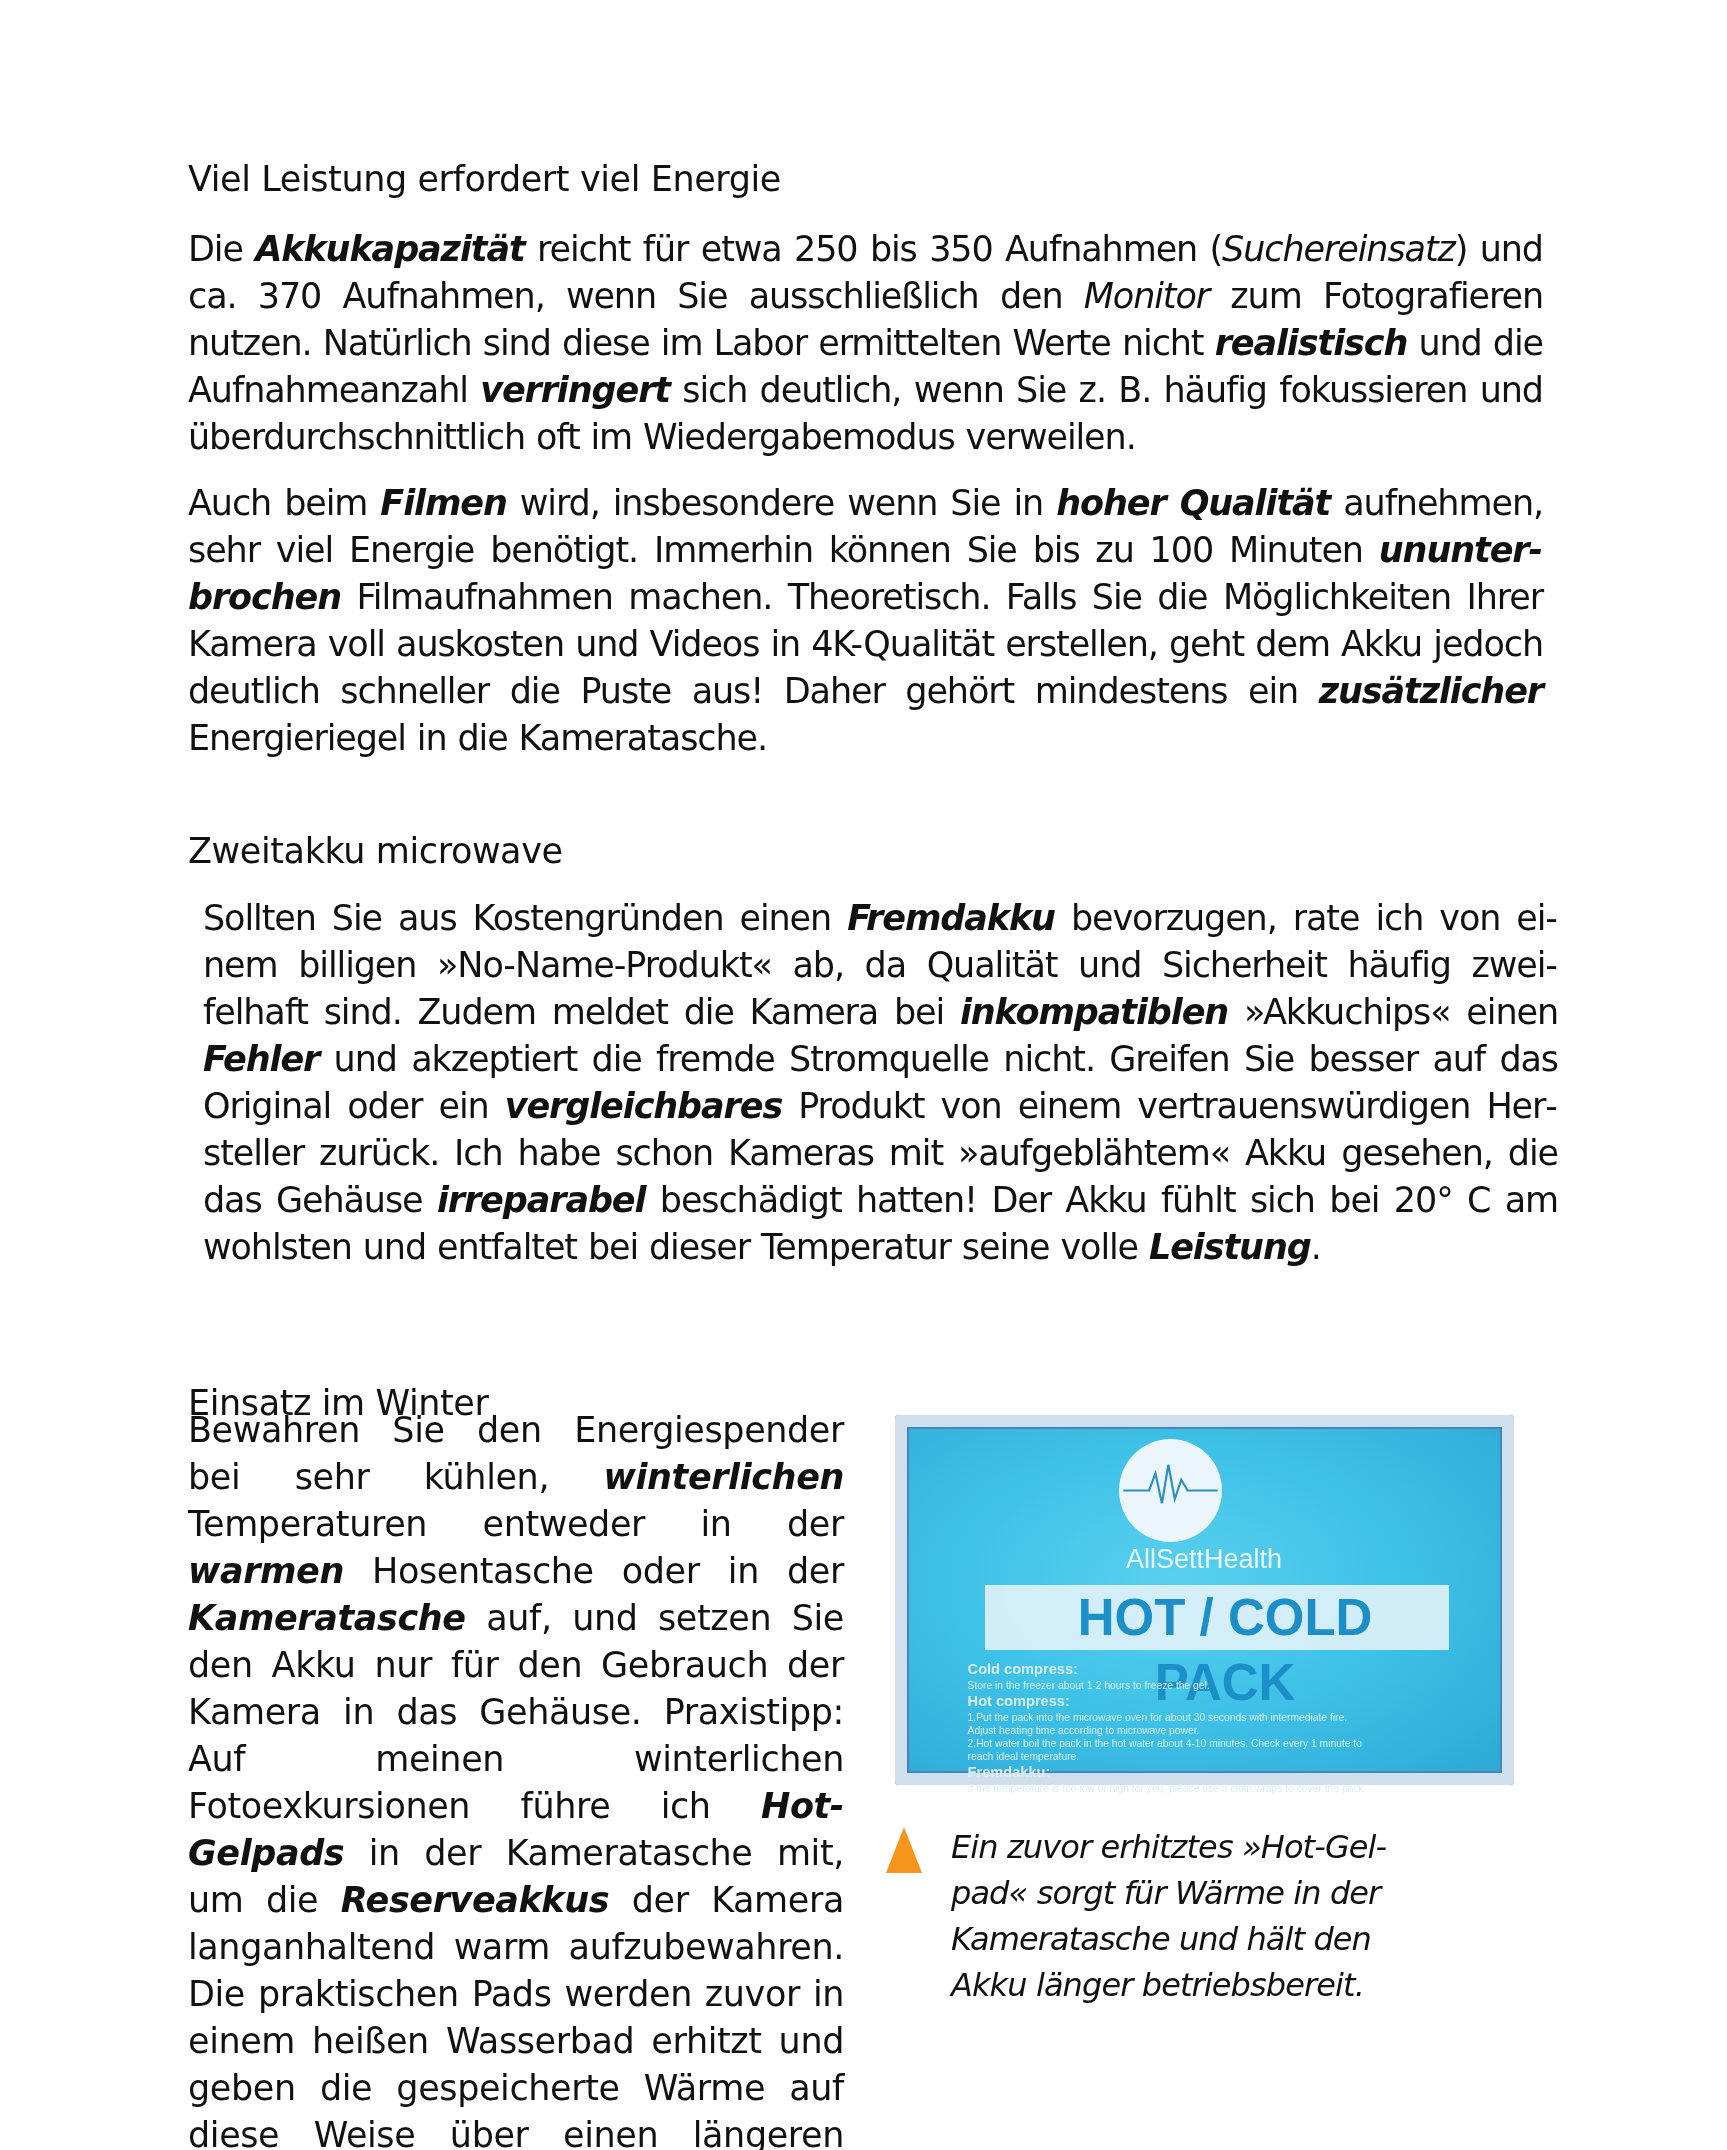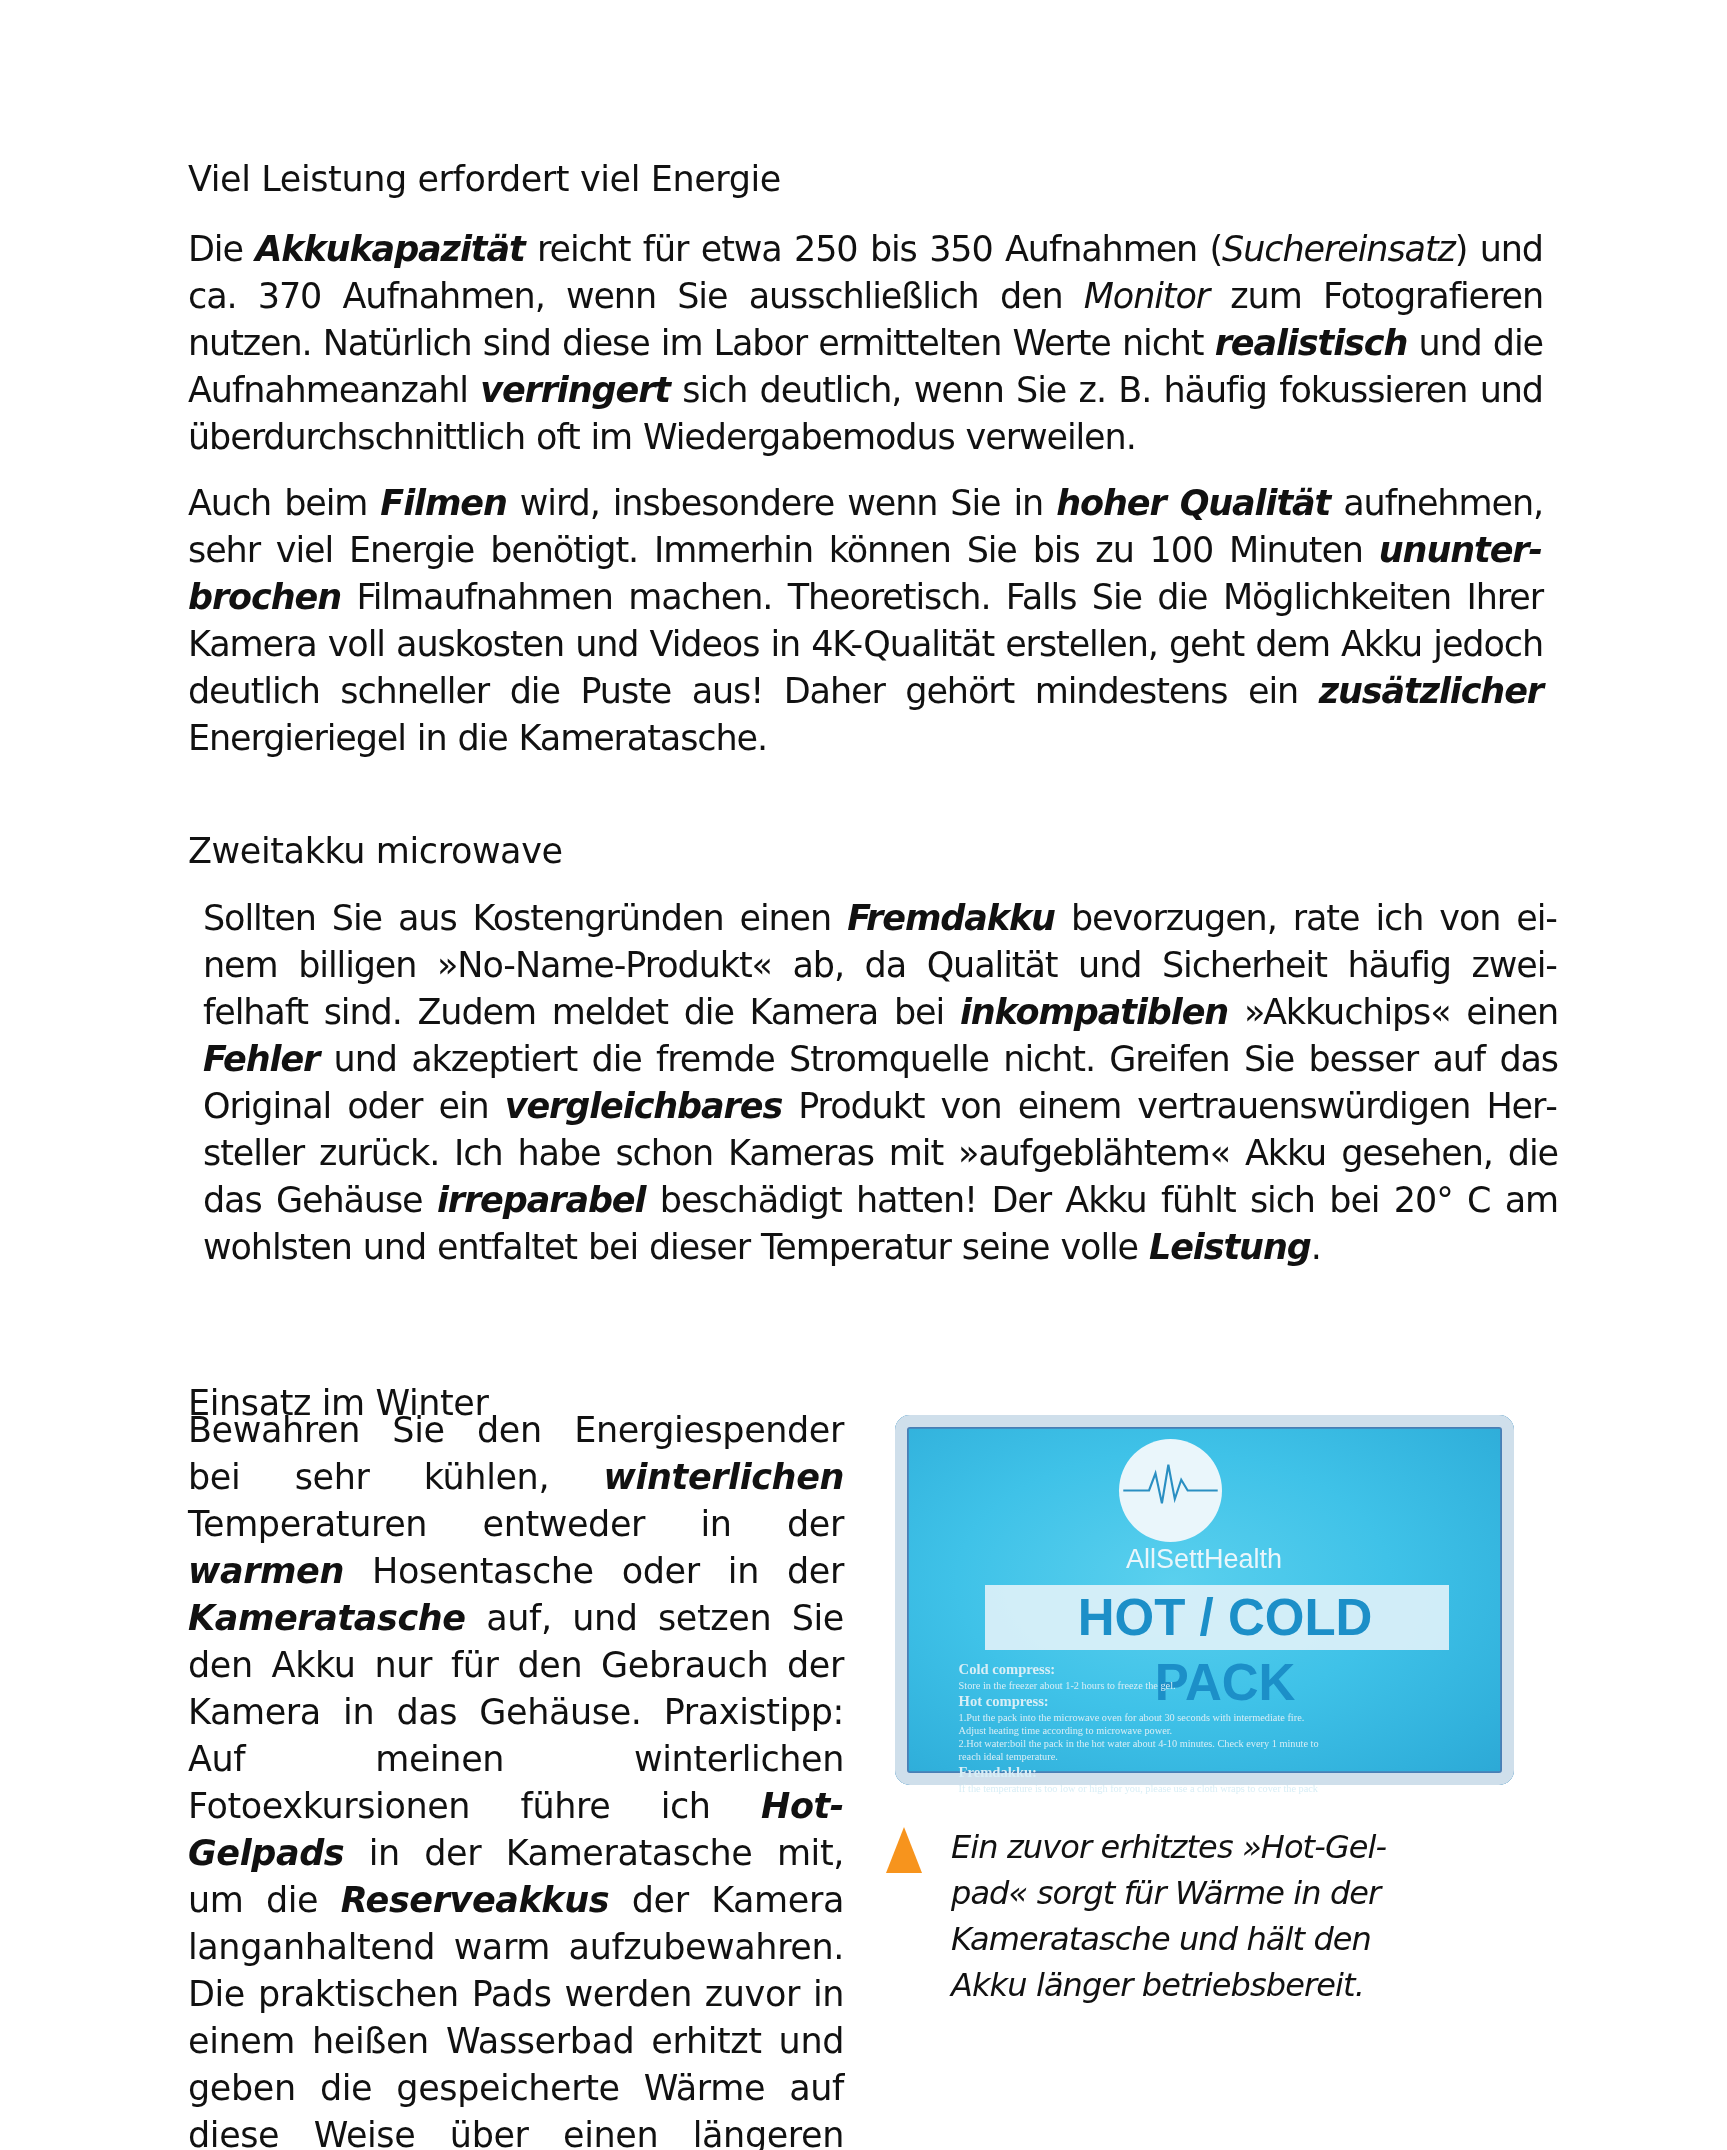--- a/index.html
+++ b/index.html
@@ -12,32 +12,32 @@
   i { font-style: italic; }
   #h1 { position: absolute; top: 158px; }
   #p1 { position: absolute; top: 226px; width: 1355px; }
   #p2 { position: absolute; top: 480px; width: 1355px; }
   #h2 { position: absolute; top: 830px; }
   #p3 { position: absolute; top: 895px; width: 1355px; margin-left: 15px; }
   #h3 { position: absolute; top: 1340px; margin-top: 42px; }
   #p4 { position: absolute; top: 1407px; width: 656px; letter-spacing: -0.4px; }
   .figure { position: absolute; left: 886px; top: 1415px; width: 637px; height: 370px; }
   .pack { position: absolute; left: 8.6px; top: 0; width: 619px; height: 370px;
-          border-radius: 15px;
+          border-radius: 4px;
           background: radial-gradient(ellipse at 45% 45%, #5ad0ee 0%, #3fc2e8 45%, #31b1dc 80%, #2ba6d4 100%);
           box-shadow: inset 0 0 0 12px rgba(230,240,245,0.85), inset 0 0 0 13.8px #4a7fb5; }
   .pack-logo { position: absolute; left: 224px; top: 24px; width: 103px; height: 103px; border-radius: 50%;
                background: #eaf6fb; }
   .pack-brand { position: absolute; left: 0; right: 0; top: 129px; text-align: center; color: #eaf6fb;
                 font-size: 27px; font-family: "Liberation Sans", sans-serif; }
   .pack-banner { position: absolute; left: 90px; top: 170px; width: 447px; height: 65px; background: rgba(225,242,250,0.9);
                  color: #1c8fc8; font-weight: bold; font-size: 51px; text-align: center; line-height: 65px;
                  font-family: "Liberation Sans", sans-serif; padding-left: 17px; }
-  .pack-text { position: absolute; left: 64px; top: 245px; width: 486px; color: #d8eef6;
-               font-family: Liberation Serif, serif; font-size: 10.3px; line-height: 13px; }
+  .pack-text { position: absolute; left: 73px; top: 245px; width: 486px; color: #d8eef6;
+               font-family: Liberation Sans, sans-serif; font-size: 10.3px; line-height: 13px; }
   .pack-text .hd { font-weight: bold; font-size: 14.6px; line-height: 19px; }
   .caption { position: absolute; left: 886px; top: 1824px; width: 594px; }
   .tri { position: absolute; left: 0; top: 3.4px; width: 0; height: 0;
          border-left: 18px solid transparent; border-right: 18px solid transparent; border-bottom: 46px solid #f7941d; }
   .cap-text { position: absolute; left: 65px; top: 0; font-style: italic; font-size: 32px; line-height: 46px; letter-spacing: -0.9px; width: 559px; }
 </style>
 </head>
 <body>
 
 <div class="page">

